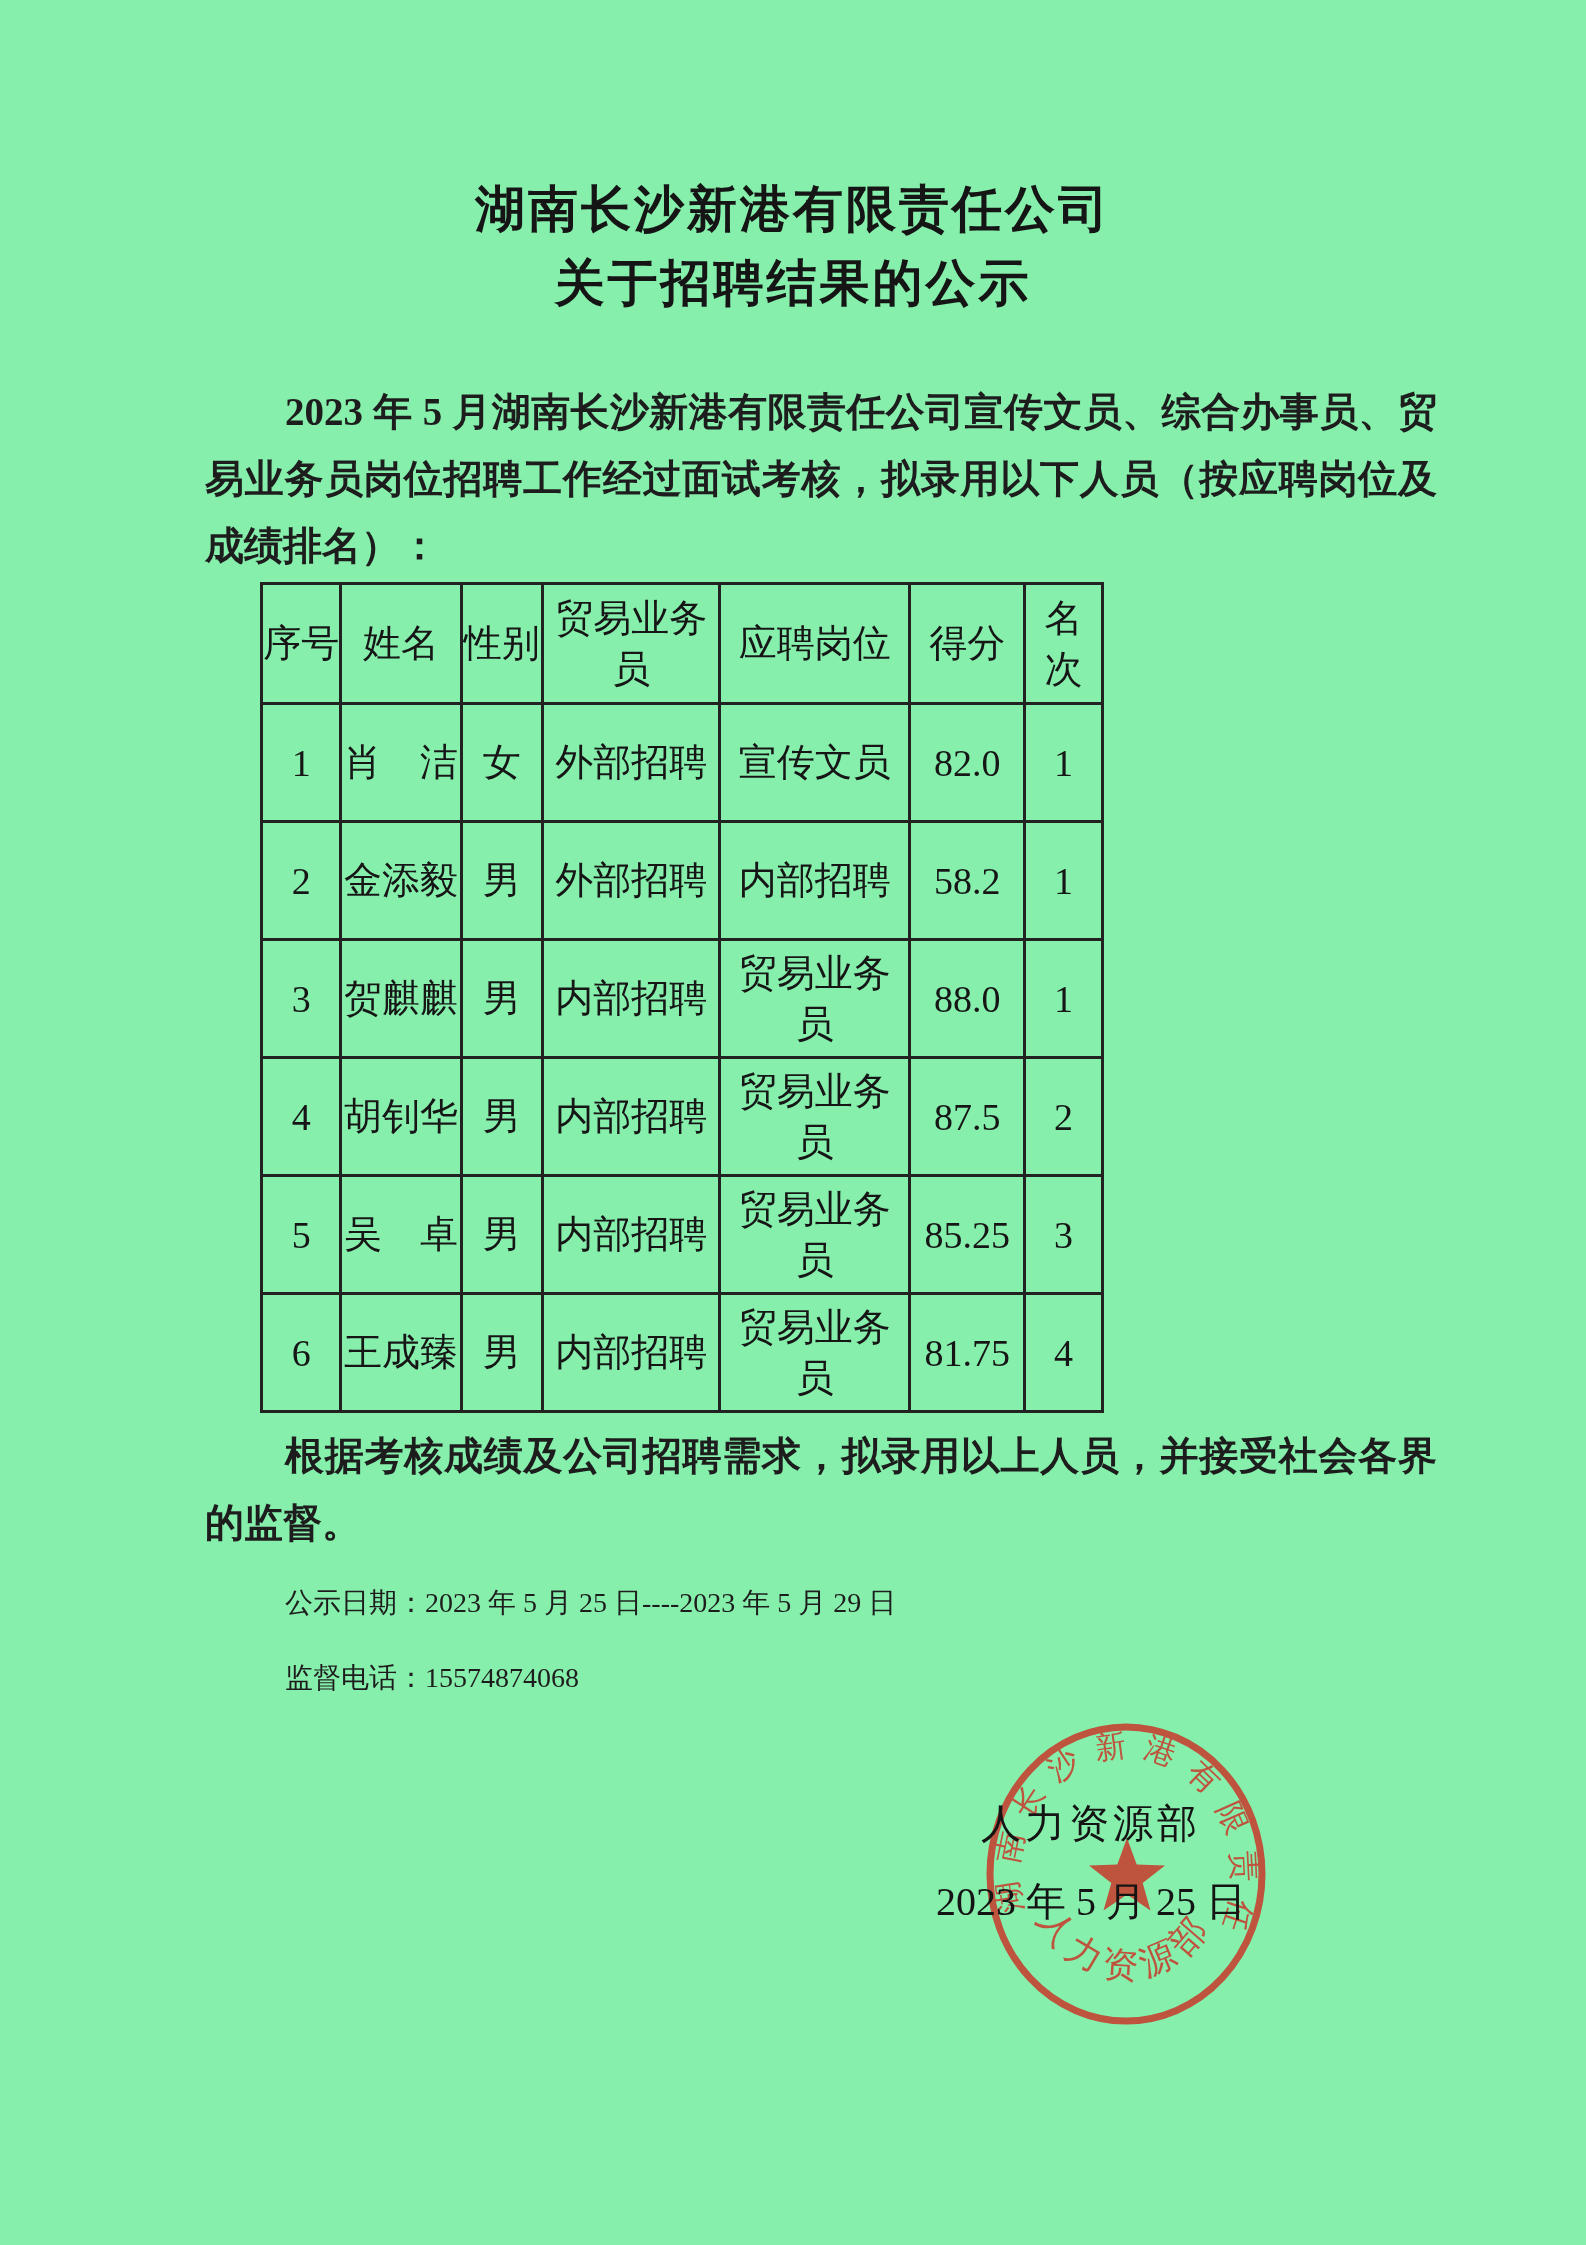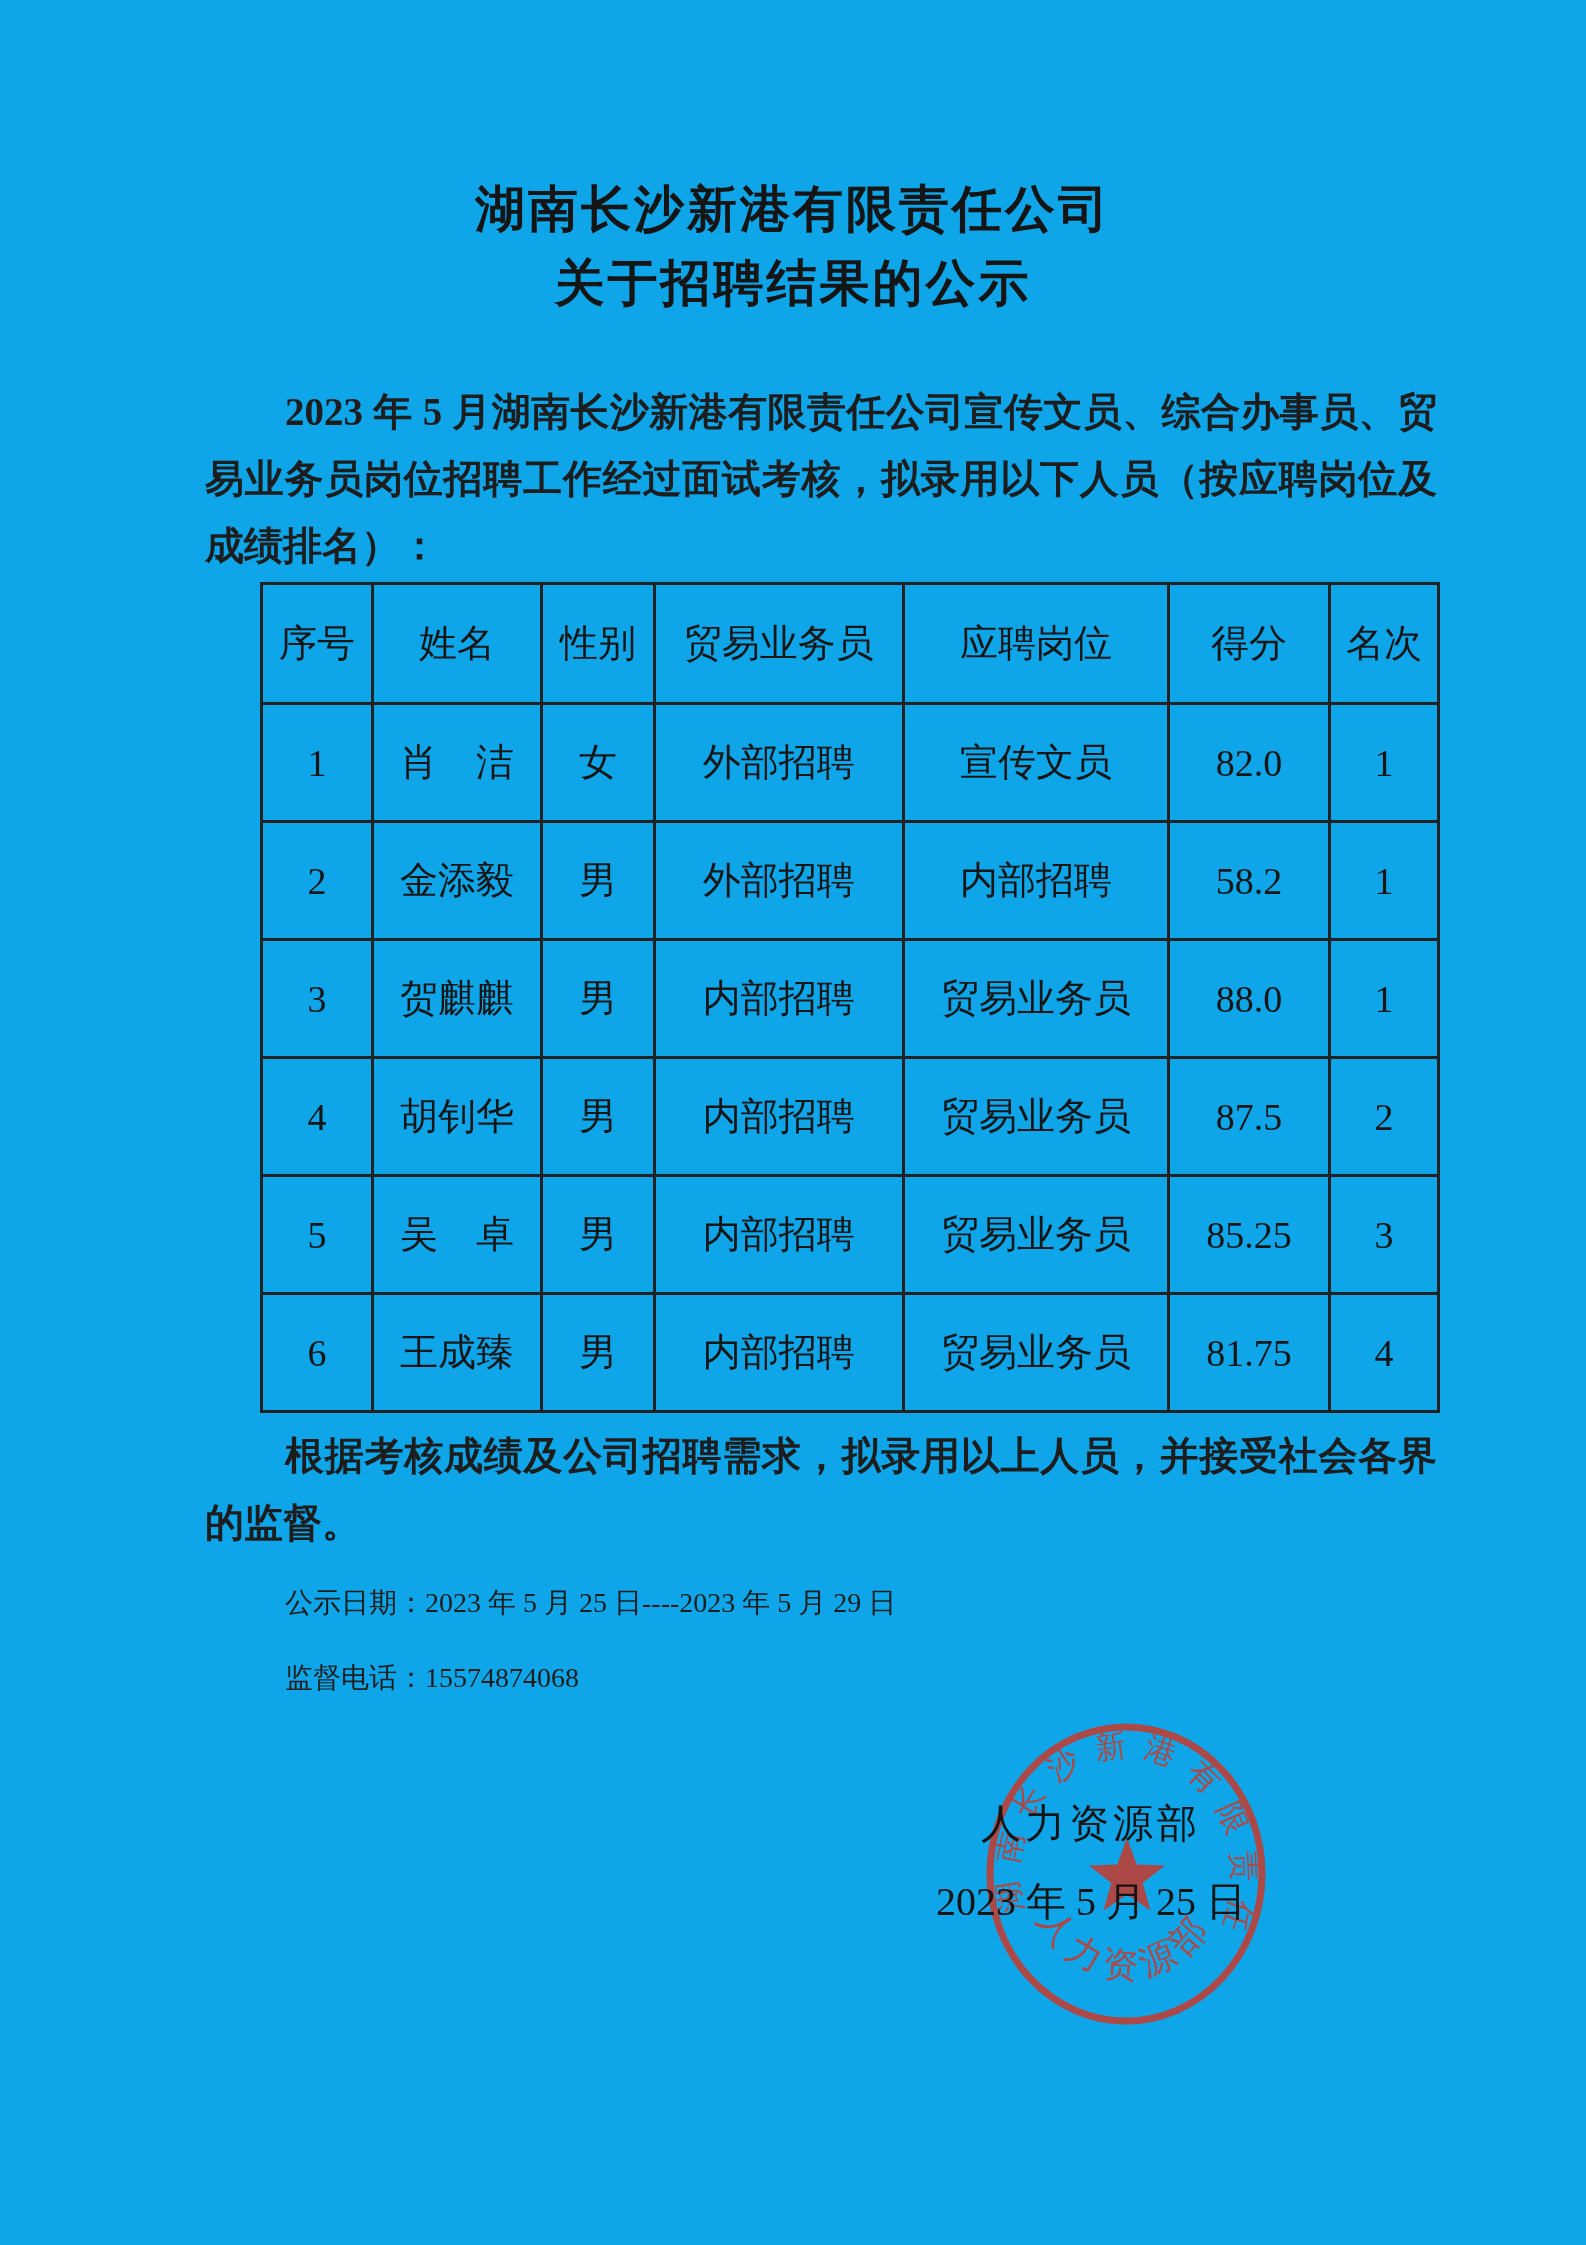--- a/index.html
+++ b/index.html
@@ -1,20 +1,20 @@
 <!DOCTYPE html>
 <html><head>
 <meta charset="utf-8">
 <style>
   html,body { margin:0; padding:0; background:#ffffff; }
   .page {
     position: relative;
     width: 1586px;
     height: 2245px;
-    background: #0ea5e9;
+    background: #86efac;
     color: #1b1b1b;
     font-family: "Liberation Serif", "DejaVu Serif", serif;
     overflow: hidden;
   }
   .doc-title {
     position: absolute;
     top: 172px; left: 0; right: 0;
     text-align: center;
     font-size: 50px;
     line-height: 74px;
@@ -43,21 +43,21 @@
     line-height: 46px;
     color: #1d1d1d;
     white-space: nowrap;
   }
   .pubdate { top: 1580px; }
   .phone   { top: 1655px; }
 
   table.results {
     position: absolute;
     top: 582px; left: 260px;
-    width: 1180px;
+    width: 844px;
     border-collapse: collapse;
     table-layout: fixed;
     font-size: 38px;
     color: #161616;
   }
   table.results th, table.results td {
     border: 3px solid #222222;
     text-align: center;
     vertical-align: middle;
     font-weight: 400;

